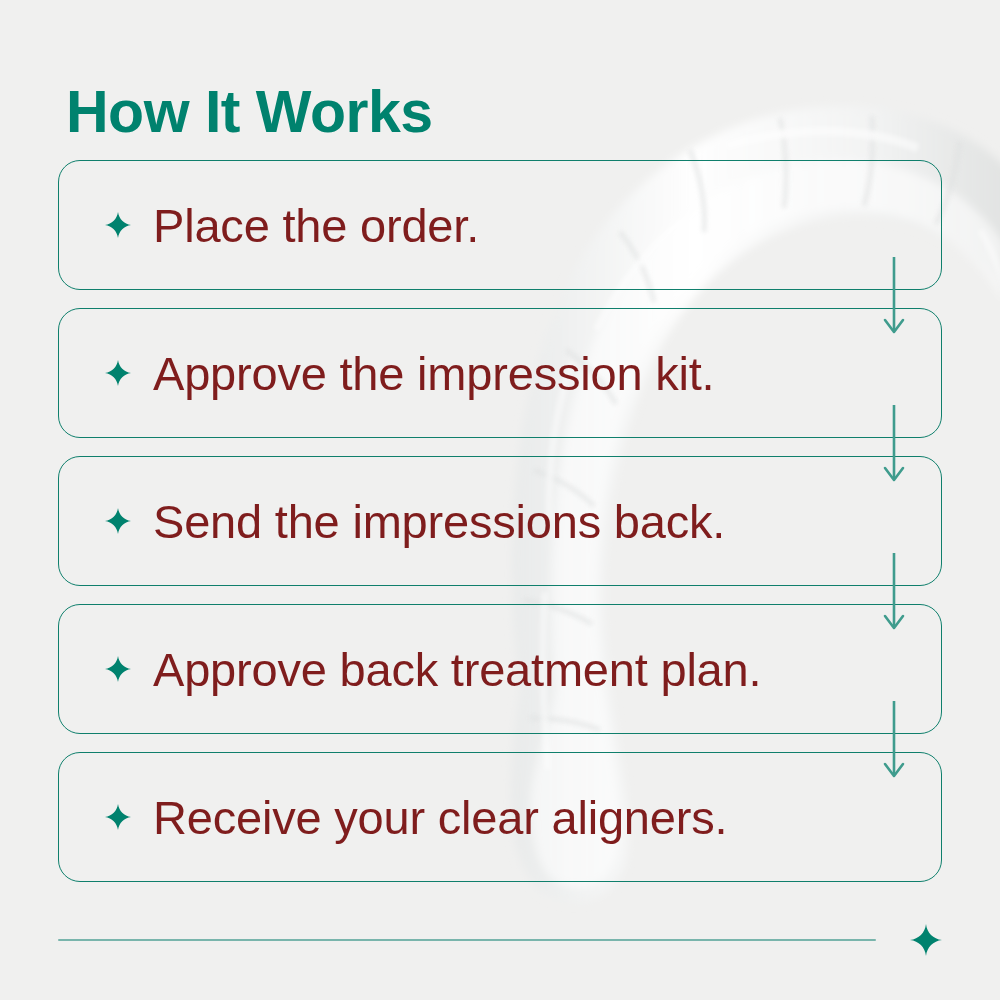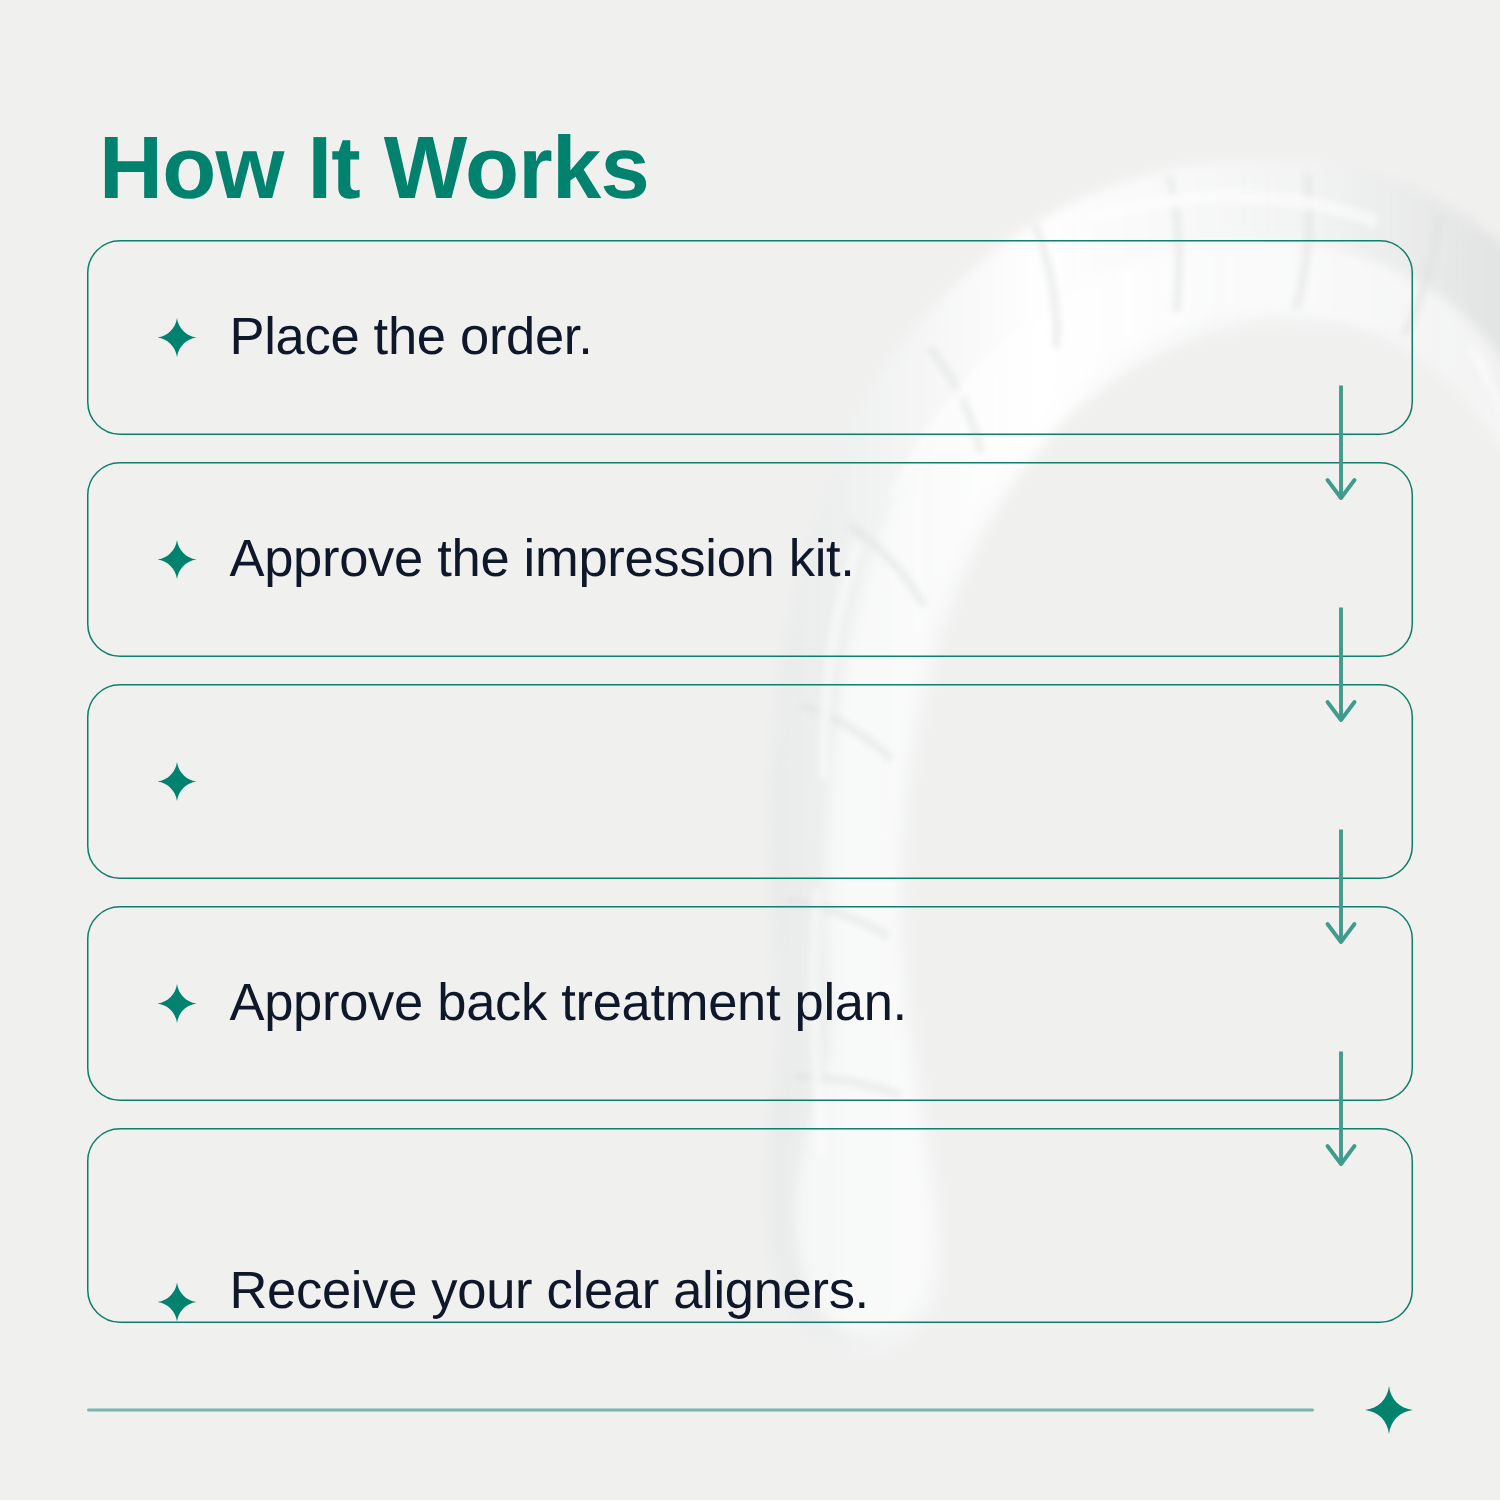--- a/index.html
+++ b/index.html
@@ -59,35 +59,35 @@
     box-sizing: border-box;
     width: 884px;
     height: 130px;
     border: 1.4px solid #0f7f6c;
     border-radius: 22px;
     background: transparent;
     margin-bottom: 18px;
     display: flex;
     align-items: center;
   }
-  .step-box:last-child { margin-bottom: 0; align-items: flex-end; }
+  .step-box:last-child { margin-bottom: 0; }
 
   .step-bullet {
     flex: 0 0 auto;
     margin-left: 46px;
     margin-right: 22px;
     width: 26px;
     height: 26px;
     display: block;
   }
 
   .step-label {
-    font-size: 35px;
+    font-size: 47px;
     font-weight: 400;
-    color: #0f172a;
+    color: #7f1d1d;
     letter-spacing: -0.2px;
     white-space: nowrap;
   }
 
   
   #connectors {
     position: absolute;
     left: 0;
     top: 0;
     width: 1000px;
@@ -210,20 +210,21 @@
       <svg class="step-bullet" viewBox="0 0 24 24" aria-hidden="true">
         <path d="M12 0 C12.9 6.4 17.6 11.1 24 12 C17.6 12.9 12.9 17.6 12 24 C11.1 17.6 6.4 12.9 0 12 C6.4 11.1 11.1 6.4 12 0 Z" fill="#00826e"></path>
       </svg>
       <span class="step-label">Approve the impression kit.</span>
     </div>
 
     <div class="step-box">
       <svg class="step-bullet" viewBox="0 0 24 24" aria-hidden="true">
         <path d="M12 0 C12.9 6.4 17.6 11.1 24 12 C17.6 12.9 12.9 17.6 12 24 C11.1 17.6 6.4 12.9 0 12 C6.4 11.1 11.1 6.4 12 0 Z" fill="#00826e"></path>
       </svg>
+      <span class="step-label">Send the impressions back.</span>
     </div>
 
     <div class="step-box">
       <svg class="step-bullet" viewBox="0 0 24 24" aria-hidden="true">
         <path d="M12 0 C12.9 6.4 17.6 11.1 24 12 C17.6 12.9 12.9 17.6 12 24 C11.1 17.6 6.4 12.9 0 12 C6.4 11.1 11.1 6.4 12 0 Z" fill="#00826e"></path>
       </svg>
       <span class="step-label">Approve back treatment plan.</span>
     </div>
 
     <div class="step-box">

